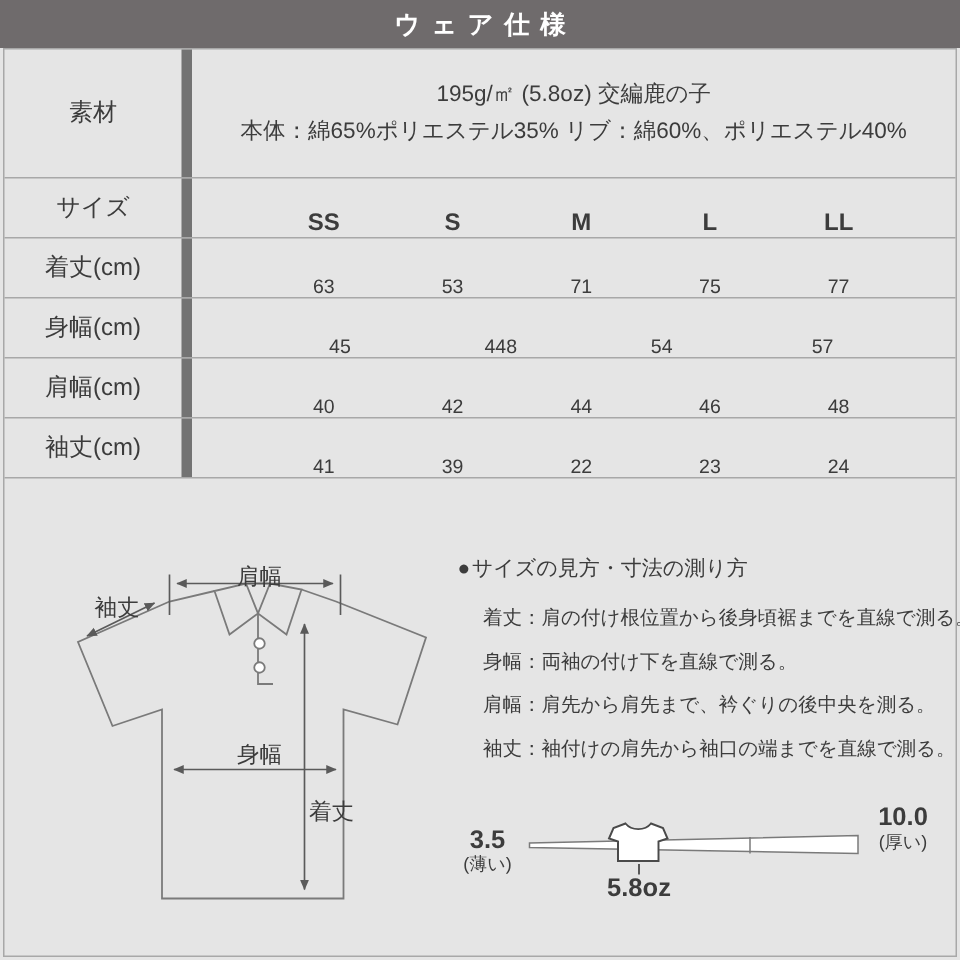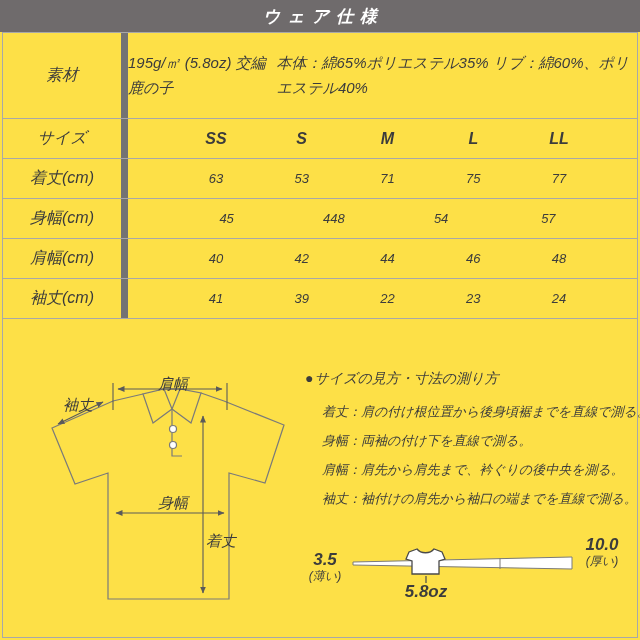--- a/index.html
+++ b/index.html
@@ -1,35 +1,35 @@
 <!DOCTYPE html>
 <html><head>
 <meta charset="utf-8">
 <style>
   html,body{margin:0;padding:0;}
   body{width:640px;height:640px;background:#fff;font-family:"Liberation Sans","DejaVu Sans",sans-serif;color:#3c3c3c;}
-  .canvas{position:relative;width:640px;height:640px;background:#fde047;overflow:hidden;font-style:italic;}
+  .canvas{position:relative;width:640px;height:640px;background:#e5e5e5;overflow:hidden;}
 
   .header-bar{position:absolute;left:0;top:0;width:640px;height:32px;background:#6f6b6c;
     display:flex;align-items:center;justify-content:center;}
   .header-bar .title{color:#fff;font-size:17px;font-weight:bold;letter-spacing:7px;text-indent:7px;}
 
   .sheet{position:absolute;left:2px;top:32px;width:636px;height:606px;border:1px solid #a8a8a8;box-sizing:border-box;}
 
   .row{display:flex;border-bottom:1px solid #a8a8a8;box-sizing:border-box;}
   .label-cell{width:125px;border-right:7px solid #737373;box-sizing:border-box;
     display:flex;align-items:center;justify-content:center;font-size:16px;}
   .content-cell{flex:1;box-sizing:border-box;}
 
   .material-row{height:86px;}
-  .material-row .content-cell{display:flex;flex-direction:row;align-items:center;justify-content:center;font-size:15px;line-height:1.65;}
+  .material-row .content-cell{display:flex;flex-direction:column;align-items:center;justify-content:center;font-size:15px;line-height:1.65;}
 
   .size-row{height:40px;}
   .data-row{height:40px;}
-  .values{flex:1;display:flex;align-items:center;padding:0 35px 0 45px;box-sizing:border-box;}
+  .values{flex:1;display:flex;align-items:flex-end;padding:0 35px 0 45px;box-sizing:border-box;}
   .values span{flex:1;text-align:center;font-size:13px;}
   .size-row .values span{font-weight:bold;font-size:16px;}
 
   .bottom{position:relative;height:318px;}
   .bottom svg{position:absolute;left:0;top:0;}
   .dlabel{position:absolute;font-size:15px;color:#3c3c3c;text-align:center;width:42px;}
   .lbl-shoulder{left:149px;top:56px;}
   .lbl-sleeve{left:54px;top:77px;}
   .lbl-width{left:149px;top:175px;}
   .lbl-length{left:203px;top:213px;text-align:left;}

